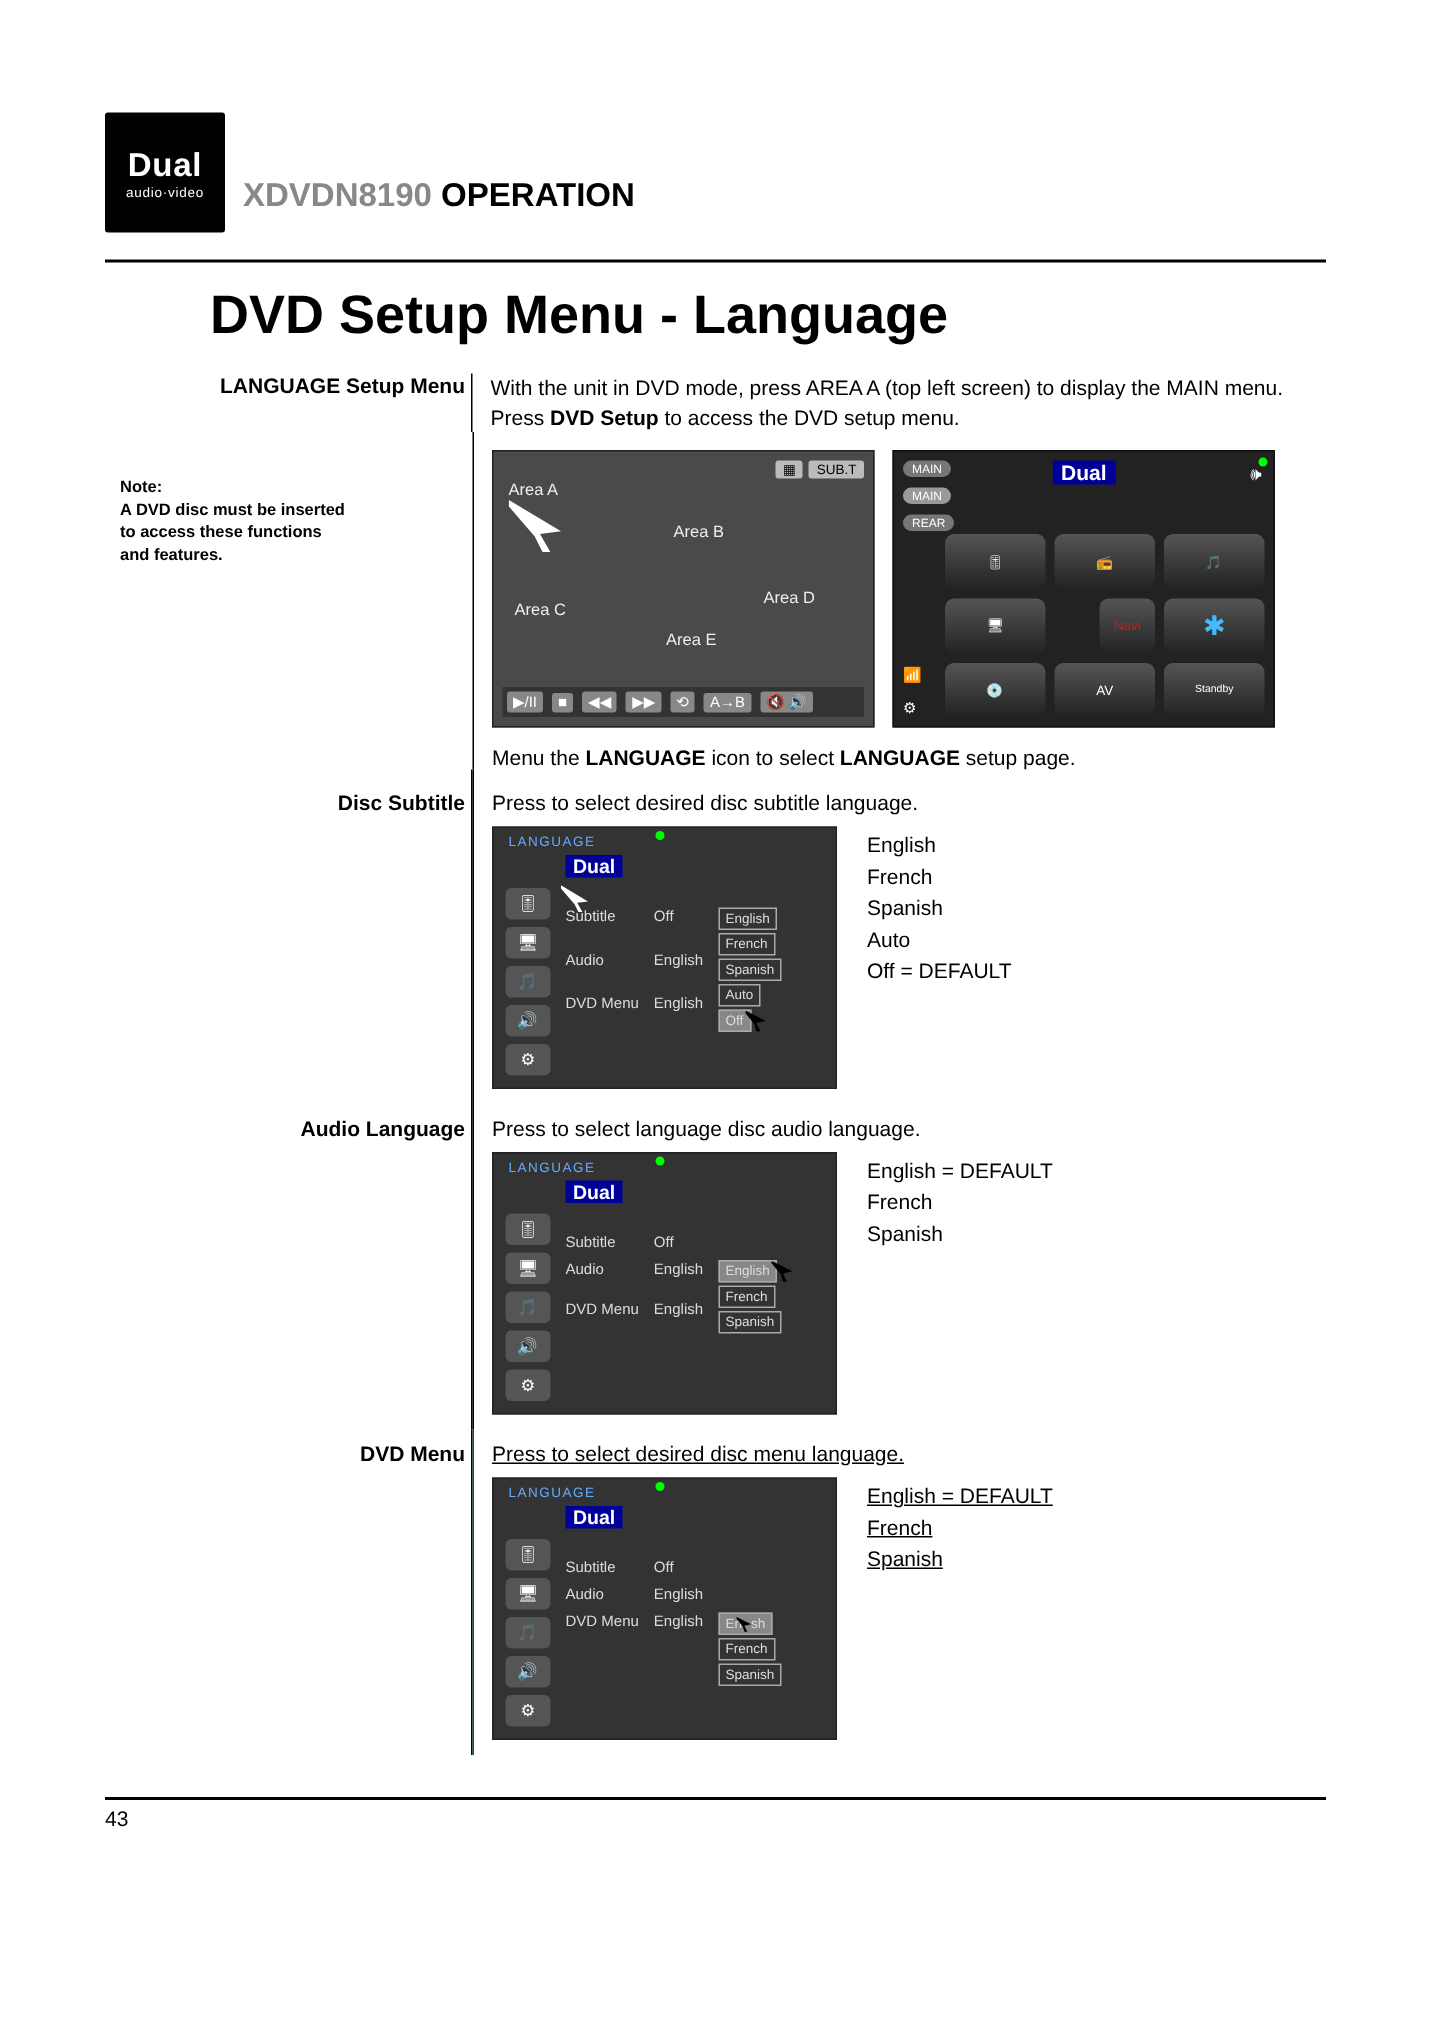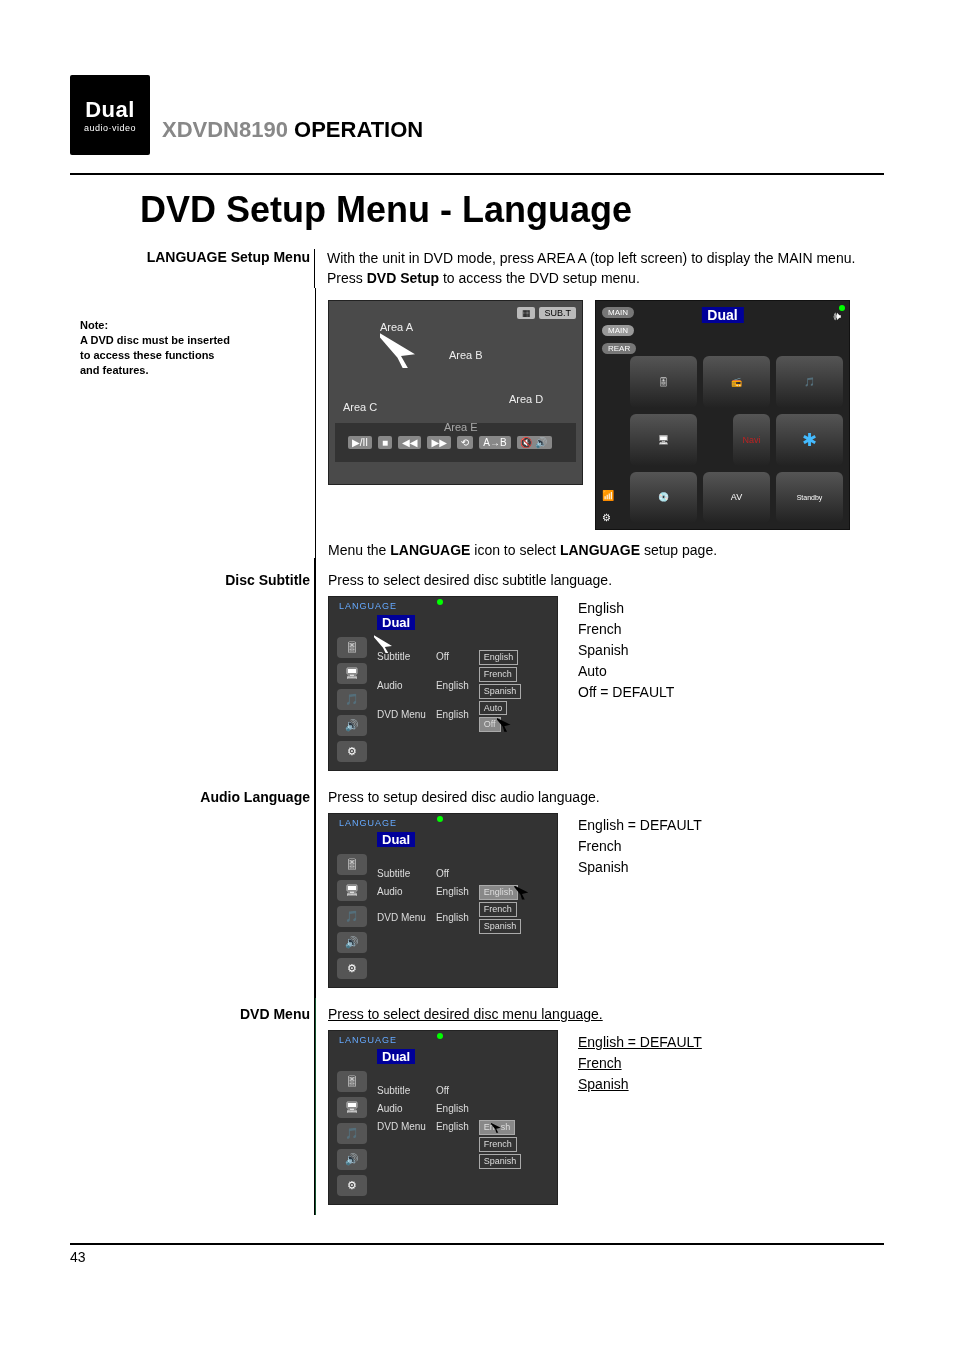--- a/index.html
+++ b/index.html
@@ -105,21 +105,21 @@
     background: #333;
     position: relative;
     border: 1px solid #222;
     box-sizing: border-box;
     color:#fff;
     font-size:10px;
     margin: 8px 0 10px 0;
   }
   .shot-main {
     width: 255px;
-    height: 230px;
+    height: 185px;
     background: #222;
     position: relative;
     border: 1px solid #111;
     box-sizing: border-box;
     color:#fff;
     font-size:10px;
   }
   .area-label {
     position: absolute;
     color: #eee;
@@ -130,23 +130,23 @@
     background: #fff;
     clip-path: polygon(0 0, 100% 60%, 60% 65%, 80% 100%, 65% 100%, 50% 70%, 0 12%);
   }
   .top-bar {
     position:absolute; top:6px; right:6px; display:flex; gap:4px;
   }
   .top-bar .btn {
     background:#bbb; color:#000; font-size:9px; padding:1px 5px; border-radius:2px;
   }
   .play-bar {
-    position:absolute; bottom:22px; left:6px; right:6px;
+    position:absolute; bottom:6px; left:6px; right:6px;
     display:flex; gap:6px; align-items:center;
-    background:rgba(0,0,0,0.3); padding:13px;
+    background:rgba(0,0,0,0.3); padding:3px;
   }
   .play-bar span {
     background:#888; padding:1px 4px; border-radius:2px; font-size:10px;
   }
   
   .main-pill {
     position:absolute; left:6px; background:#777; color:#fff;
     font-size:8px; padding:1px 6px; border-radius:6px;
   }
   .mm-dual {
@@ -251,21 +251,21 @@
       </div>
     </div>
     <div class="right-col" style="border-left:1px solid #000;">
       <div class="screenshot-row">
 
         <div class="shot">
           <div class="top-bar">
             <div class="btn">▦</div>
             <div class="btn">SUB.T</div>
           </div>
-          <div class="area-label" style="top:20px;left:10px;margin-left:41px;">
+          <div class="area-label" style="top:20px;left:10px;">
             <span>Area A</span>
             <div class="pointer"></div>
           </div>
           <div class="area-label" style="top:48px;left:120px;">Area B</div>
           <div class="area-label" style="top:100px;left:14px;">Area C</div>
           <div class="area-label" style="top:92px;left:180px;">Area D</div>
           <div class="area-label" style="top:120px;left:115px;">Area E</div>
           <div class="play-bar">
             <span>▶/II</span>
             <span>■</span>
@@ -354,21 +354,21 @@
           <div>French</div>
           <div>Spanish</div>
           <div>Auto</div>
           <div>Off = DEFAULT</div>
         </div>
       </div>
     </div>
 
     <div class="left-col" style="padding-top:8px;">Audio Language</div>
     <div class="right-col" style="border-left:1px solid #000;padding-top:8px;">
-      <div>Press to setup desired disc audio language.</div>
+      <div>Press to select language disc audio language.</div>
       <div class="options-block">
         <div class="shot-small">
           <div class="lm-top">LANGUAGE</div>
           <div class="lm-bullet"></div>
           <div class="lm-dual">Dual</div>
           <div class="lm-nav">
             <div>🎚</div>
             <div>🖥</div>
             <div>🎵</div>
             <div>🔊</div>

